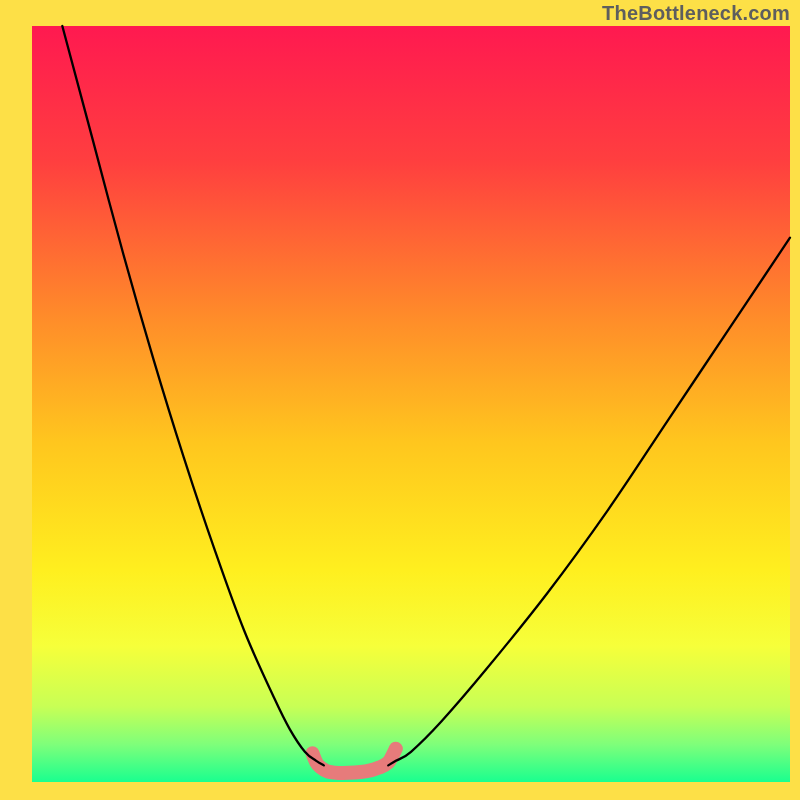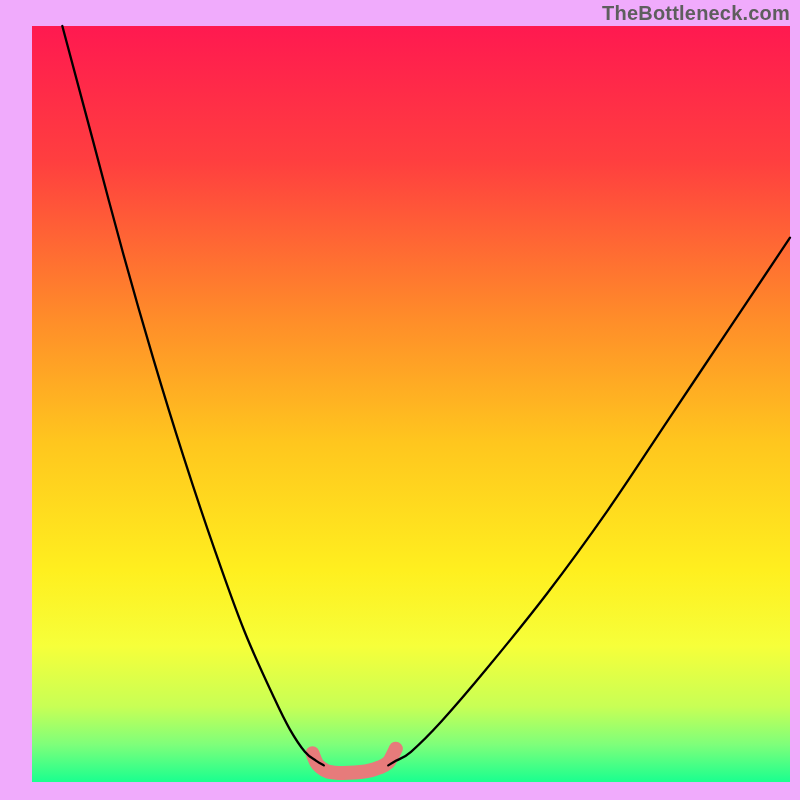--- a/index.html
+++ b/index.html
@@ -10,21 +10,21 @@
     background: #000;
     overflow: hidden;
     font-family: Arial, Helvetica, sans-serif;
   }
   .frame {
     position: absolute;
     top: 0;
     left: 0;
     width: 800px;
     height: 800px;
-    background: #f0abfc;
+    background: #fde047;
   }
   .watermark {
     position: absolute;
     top: 2px;
     right: 10px;
     color: #5e5e5e;
     font-size: 20px;
     font-weight: 600;
     letter-spacing: 0.2px;
     z-index: 10;

